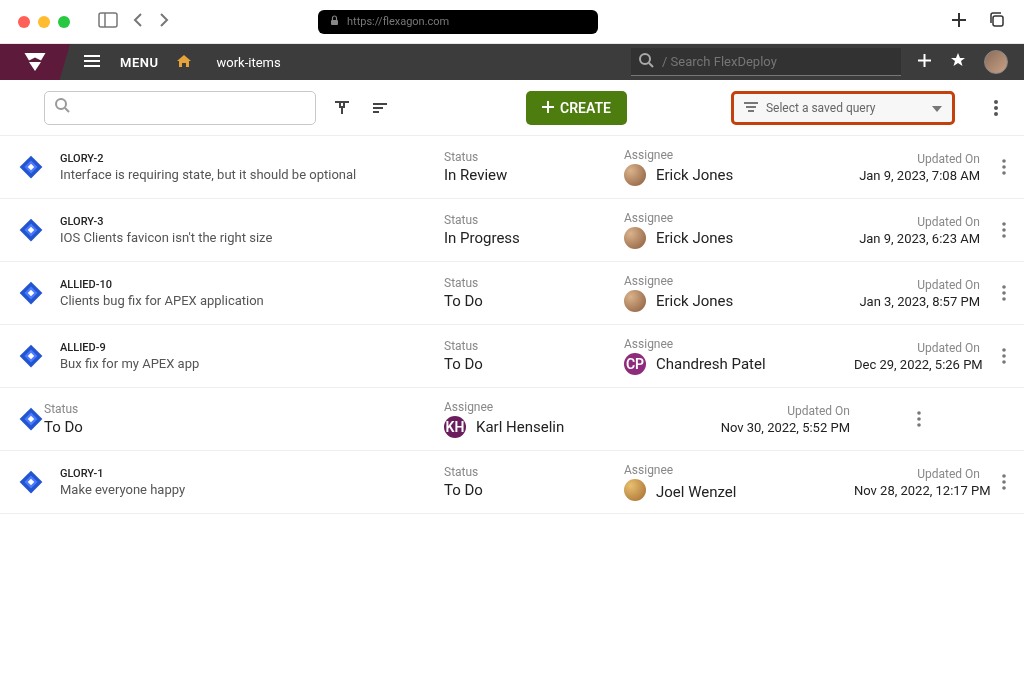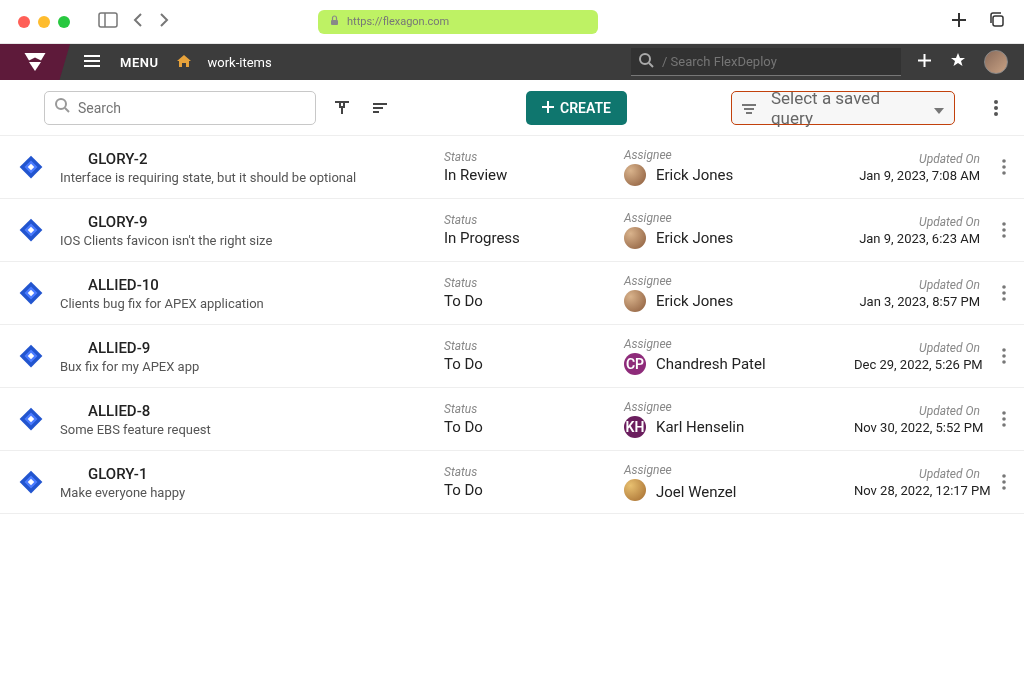--- a/index.html
+++ b/index.html
@@ -6,54 +6,54 @@
 body { background: #fff; width: 1024px; height: 696px; overflow: hidden; }
 
 
 .browser-chrome { height: 44px; background: #fff; border-bottom: 1px solid #e8e8e8; display: flex; align-items: center; padding: 0 18px; gap: 18px; border-radius: 12px 12px 0 0;}
 .traffic-lights { display: flex; gap: 8px; }
 .traffic-lights .dot { width: 12px; height: 12px; border-radius: 50%; }
 .red { background: #ff5f57; }
 .yellow { background: #febc2e; }
 .green { background: #28c840; }
 .chrome-icons { display: flex; align-items: center; gap: 14px; color: #6b6b6b; margin-left: 10px;}
-.url-bar { flex: 0 0 auto; margin-left: 130px; height: 24px; background: #bef264; border-radius: 6px; display: flex; align-items: center; padding: 0 12px; font-size: 11px; color: #777; gap: 8px; width: 280px;}
+.url-bar { flex: 0 0 auto; margin-left: 130px; height: 24px; background: #000000; border-radius: 6px; display: flex; align-items: center; padding: 0 12px; font-size: 11px; color: #777; gap: 8px; width: 280px;}
 .chrome-right { margin-left: auto; display: flex; gap: 20px; color: #444; }
 
 
 .app-bar { height: 36px; background: #3c3c3c; display: flex; align-items: center; color: #fff; }
 .logo-wrap { width: 70px; height: 36px; background: #5e1a3a; display: flex; align-items: center; justify-content: center; clip-path: polygon(0 0, 100% 0, 85% 100%, 0 100%);}
 .logo-wrap svg { width: 30px; height: 30px; }
 .menu-btn { display: flex; align-items: center; gap: 20px; padding: 0 14px; font-size: 13px; font-weight: 600; letter-spacing: 0.5px; cursor: pointer;}
-.breadcrumb { display: flex; align-items: center; gap: 15px; font-size: 13px; padding-left: 4px;}
+.breadcrumb { display: flex; align-items: center; gap: 24px; font-size: 13px; padding-left: 4px;}
 .breadcrumb .home-ic { color: #e8a33b; }
 .app-search { margin-left: auto; width: 270px; height: 28px; background: #323232; border-bottom: 1px solid #777; display: flex; align-items: center; padding: 0 8px; gap: 8px; font-size: 13px; color: #aaa;}
 .app-search input { background: transparent; border: none; color: #ddd; font-size: 13px; outline: none; flex:1;}
 .app-right { display: flex; align-items: center; gap: 18px; padding: 0 16px; }
 .avatar-small { width: 24px; height: 24px; border-radius: 50%; background: linear-gradient(135deg,#8a6b5a,#c9a284); border:1px solid #888;}
 
 
 .toolbar { height: 56px; display: flex; align-items: center; padding: 0 16px 0 44px; gap: 14px; border-bottom: 1px solid #eee;}
 .search-field { width: 272px; height: 34px; border: 1px solid #c8c8c8; border-radius: 5px; display: flex; align-items: center; padding: 0 10px; gap: 8px; color: #888;}
 .search-field input { border:none; outline:none; font-size: 14px; color:#333; flex:1;}
 .icon-btn { width: 24px; height: 24px; display:flex; align-items:center; justify-content:center; color: #555; cursor:pointer;}
-.create-btn { background: #0f766e; color:#fff; height: 34px; border:none; border-radius:5px; padding: 0 16px; font-size: 14px; font-weight:600; display:flex; align-items:center; gap:6px; cursor:pointer; margin-left: 120px;}
-.saved-query { margin-left: 90px; width: 224px; height: 34px; border:1px solid #c2410c; border-radius:5px; background:#f7f7f7; display:flex; align-items:center; padding:0 10px; gap:15px; color:#666; font-size:17px; cursor:pointer;}
+.create-btn { background: #4d7c0f; color:#fff; height: 34px; border:none; border-radius:5px; padding: 0 16px; font-size: 14px; font-weight:600; display:flex; align-items:center; gap:6px; cursor:pointer; margin-left: 120px;}
+.saved-query { margin-left: 90px; width: 224px; height: 34px; border:3px solid #c2410c; border-radius:5px; background:#f7f7f7; display:flex; align-items:center; padding:0 10px; gap:8px; color:#666; font-size:12px; cursor:pointer;}
 .saved-query .arrow { margin-left:auto; }
 .kebab-right { margin-left: auto; padding: 0 8px;}
 
 
 .rows { }
 .row { display: grid; grid-template-columns: 44px 400px 180px 230px 130px 40px; align-items: center; padding: 12px 0; border-bottom: 1px solid #eee;}
 .row .item-icon { display:flex; justify-content:flex-end; padding-right: 0px; padding-left: 44px; grid-column:1/2;}
 .row .item-icon-box { width:26px; height:26px; }
 .title-block { padding-left: 16px; }
-.wi-id { font-size: 15px; color:#222; font-weight:500;margin-left:28px;}
+.wi-id { font-size: 11px; color:#222; font-weight:500;}
 .wi-desc { font-size: 13px; color:#555; margin-top:2px; white-space: nowrap; overflow:hidden; text-overflow:ellipsis;}
-.label-sm { font-size: 12px; color: #888; font-style: italic; }
+.label-sm { font-size: 12px; color: #888; }
 .value { font-size: 15px; color:#222; margin-top:2px;}
 .assignee { display:flex; align-items:center; gap:10px; margin-top:2px;}
 .avatar { width:22px; height:22px; border-radius:50%; display:flex; align-items:center; justify-content:center; font-size:14px; color:#fff; font-weight:600;}
 .av-photo-1 { background: radial-gradient(circle at 30% 30%, #d9b38c, #8a5a3a);}
 .av-photo-2 { background: radial-gradient(circle at 30% 30%, #e8c070, #a36a2e);}
 .updated { text-align: right; padding-right: 4px;}
 .updated .value { font-size: 13px; white-space: nowrap;}
 .row-kebab { justify-self: center; }
 
 .jira-icon { transform: rotate(0deg);}
@@ -161,21 +161,20 @@
 </div>
 
 <div class="toolbar">
   <div class="search-field">
     <span>
       <svg width="15" height="15" viewBox="0 0 15 15" fill="none" stroke="#999" stroke-width="2">
           <circle cx="6" cy="6" r="5"></circle>
           <line x1="10" y1="10" x2="14" y2="14"></line>
         </svg>
     </span>
-    <input type="text" placeholder="Search" style="">
   </div>
   <div class="icon-btn">
     <svg width="16" height="14" viewBox="0 0 16 14" fill="none" stroke="#444" stroke-width="2">
         <polyline points="1,1 15,1"></polyline>
         <polyline points="6,1 6,6 10,6 10,1"></polyline>
         <line x1="8" y1="6" x2="8" y2="13"></line>
       </svg>
   </div>
   <div class="icon-btn">
     <svg width="16" height="12" viewBox="0 0 16 12" stroke="#444" stroke-width="2">
@@ -255,21 +254,21 @@
   </div>
   <div class="row">
     <div class="item-icon">
         <div class="item-icon-box"><svg class="jira-icon" width="26" height="26" viewBox="0 0 32 32">
             <path fill="#2255cf" d="M16 2 L30 16 L16 30 L2 16 Z"></path>
             <path fill="#4a7bff" d="M16 8 L24 16 L16 24 L8 16 Z"></path>
             <path fill="#fff" d="M16 12 L20 16 L16 20 L12 16 Z"></path>
           </svg></div>
       </div>
     <div class="title-block">
-      <div class="wi-id">GLORY-9</div>
+      <div class="wi-id">GLORY-3</div>
       <div class="wi-desc">IOS Clients favicon isn't the right size</div>
     </div>
     <div>
       <div class="label-sm">Status</div>
       <div class="value">In Progress</div>
     </div>
     <div>
       <div class="label-sm">Assignee</div>
       <div class="assignee">
           <div class="avatar av-photo-1"></div>
@@ -359,24 +358,20 @@
       </div>
   </div>
   <div class="row">
     <div class="item-icon">
         <div class="item-icon-box"><svg class="jira-icon" width="26" height="26" viewBox="0 0 32 32">
             <path fill="#2255cf" d="M16 2 L30 16 L16 30 L2 16 Z"></path>
             <path fill="#4a7bff" d="M16 8 L24 16 L16 24 L8 16 Z"></path>
             <path fill="#fff" d="M16 12 L20 16 L16 20 L12 16 Z"></path>
           </svg></div>
       </div>
-    <div class="title-block">
-      <div class="wi-id">ALLIED-8</div>
-      <div class="wi-desc">Some EBS feature request</div>
-    </div>
     <div>
       <div class="label-sm">Status</div>
       <div class="value">To Do</div>
     </div>
     <div>
       <div class="label-sm">Assignee</div>
       <div class="assignee">
           <div class="avatar" style="background:#6b1e5e">KH</div>
           <span class="value" style="margin-top:0">Karl Henselin</span>
         </div>

